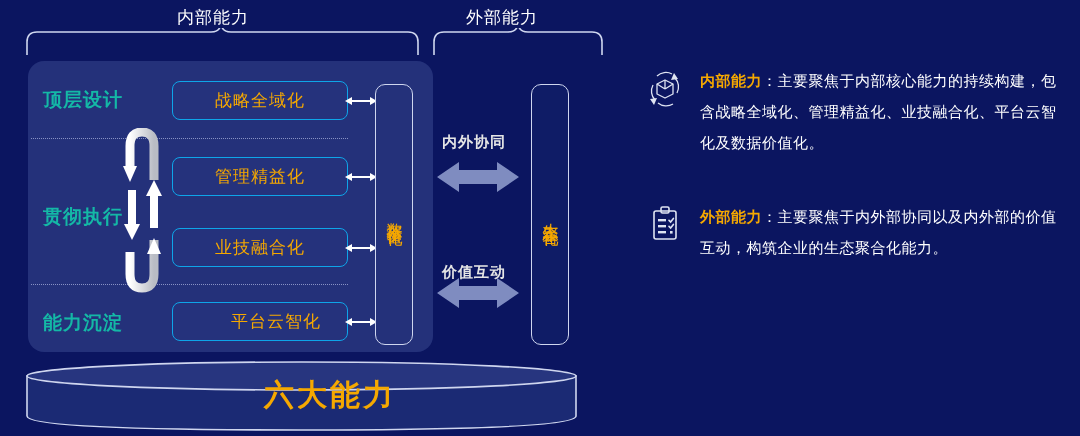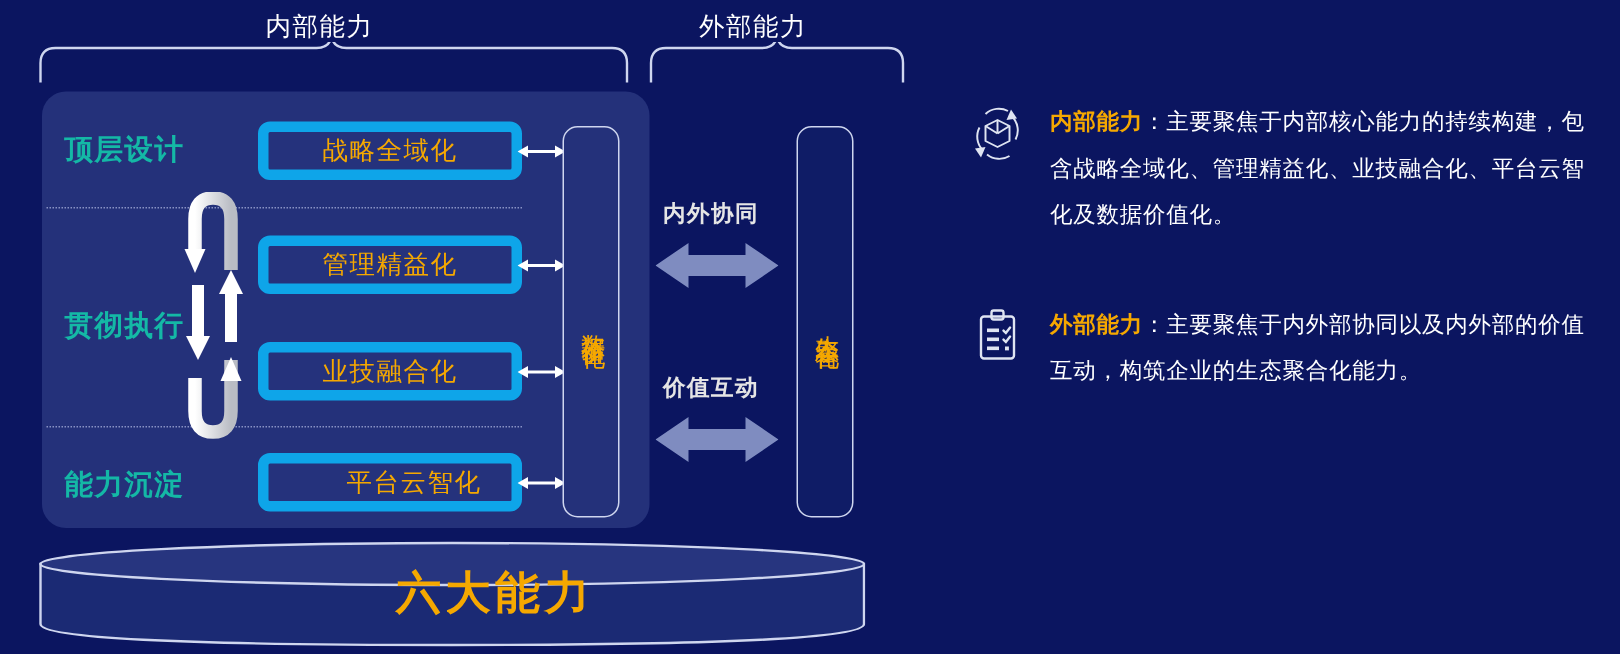--- a/index.html
+++ b/index.html
@@ -54,21 +54,21 @@
     border-top:1px dotted #9aa4d2;
     opacity:.85;
   }
   #divider-1{top:138px;}
   #divider-2{top:284px;}
 
   
   .pill{
     position:absolute;
     left:172px;width:176px;height:39px;
-    border:7px solid #0ea5e9;
+    border:1px solid #0ea5e9;
     border-radius:8px;
     background:#25327c;
     color:#f5a800;
     font-size:17px;
     letter-spacing:1px;
     display:flex;align-items:center;justify-content:center;
     box-sizing:border-box;
   }
   #pill-0{top:81px;}
   #pill-1{top:157px;}
@@ -112,40 +112,40 @@
   
   .mini-arrow{position:absolute;width:32px;height:14px;}
 
   
   .syn-label{
     position:absolute;
     color:#e5e5e5;font-size:15px;font-weight:bold;
     letter-spacing:1px;white-space:nowrap;
   }
   #syn-label-0{left:442px;top:133px;}
-  #syn-label-1{left:442px;top:249px;}
+  #syn-label-1{left:442px;top:263px;}
   .syn-arrow{position:absolute;left:437px;width:82px;height:40px;}
   #syn-arrow-0{top:157px;}
   #syn-arrow-1{top:273px;}
 
   
   #cycle-arrows{position:absolute;left:120px;top:128px;}
 
   
   #cylinder{position:absolute;left:26px;top:360px;}
   #cylinder-label{
     position:absolute;left:26px;top:360px;width:608px;height:70px;
     display:flex;align-items:center;justify-content:center;
     color:#f5a800;font-size:30px;font-weight:bold;letter-spacing:3px;
     pointer-events:none;
   }
 
   
   .legend-item{position:absolute;left:648px;width:420px;}
-  #legend-0{top:66px;}
+  #legend-0{top:66px;font-family:Liberation Serif, serif;}
   #legend-1{top:201px;}
   .legend-icon{position:absolute;left:0;top:4px;width:34px;height:38px;}
   .legend-text{
     margin-left:52px;
     color:#ffffff;
     font-size:15px;
     line-height:31px;
     letter-spacing:.5px;
   }
   .legend-head{color:#f5a800;font-weight:bold;}

